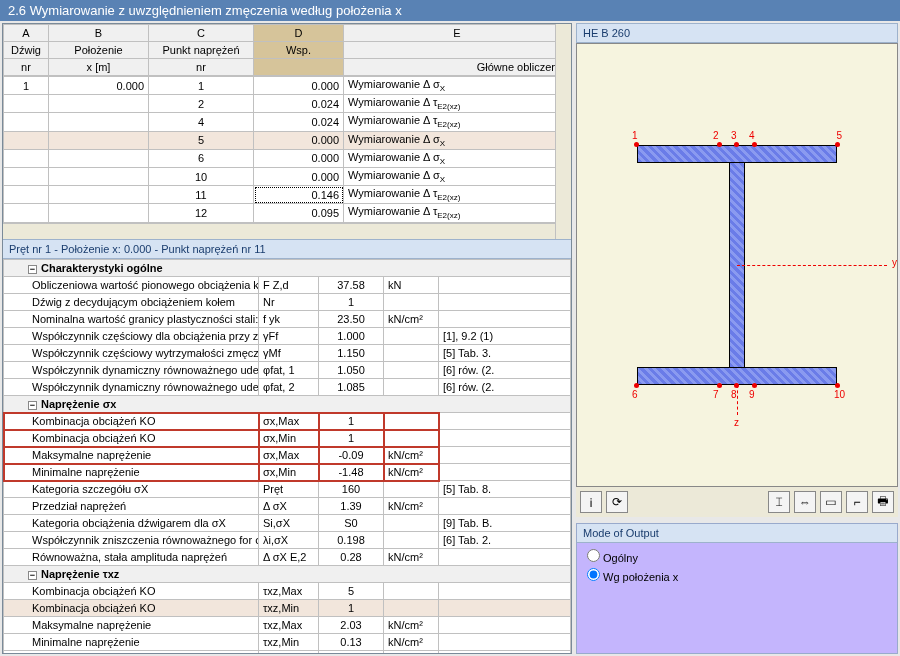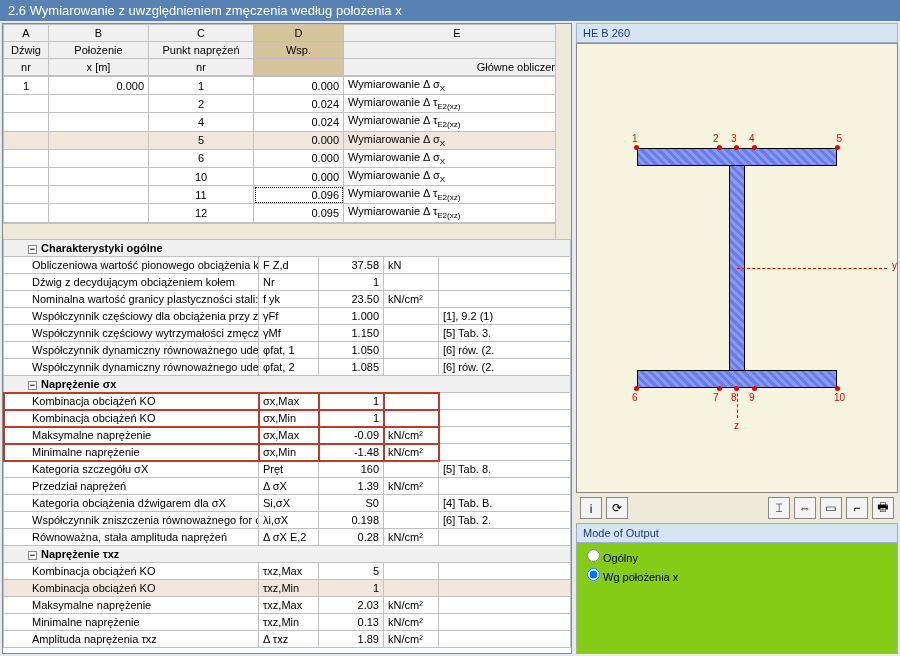--- a/index.html
+++ b/index.html
@@ -24,21 +24,21 @@
   .gridbody { flex: 1; overflow: auto; }
 
   .vscroll-placeholder { position: absolute; right: 0; top: 0; bottom: 0; width: 16px; background: #ece9d8; border-left: 1px solid #c0c0c0; }
   .hscroll-placeholder { height: 16px; background: #ece9d8; border-top: 1px solid #c0c0c0; }
 
   
   .detail-hdr { background: #d6e3f3; color: #1a3d6e; padding: 3px 6px; border-top: 1px solid #9db2cc; border-bottom: 1px solid #9db2cc; }
   .detail-wrap { flex: 1; overflow: auto; }
   table.det { border-collapse: collapse; width: 100%; table-layout: fixed; }
   table.det td { border: 1px solid #c0c0c0; padding: 1px 4px; height: 17px; font-size: 11px; white-space: nowrap; overflow: hidden; }
-  table.det td.val { text-align: right; margin-top: 36px; }
+  table.det td.val { text-align: center; margin-top: 36px; }
   table.det tr.section td.first { font-weight: bold; background: #f0f0f0; }
   table.det tr.section td { background: #f0f0f0; padding-left: 24px; }
   .tree-toggle { display: inline-block; width: 9px; height: 9px; border: 1px solid #888; text-align: center; line-height: 7px; font-size: 9px; margin-right: 4px; vertical-align: middle; background: #fff; }
   .redbox { outline: 2px solid #c0392b; outline-offset: -1px; }
 
   
   .section-title { background: #d6e3f3; color: #1a3d6e; padding: 3px 6px; border: 1px solid #9db2cc; font-size: 11px; }
   .viewer { flex: 1; background: #f6f4df; border: 1px solid #888; display: flex; align-items: center; justify-content: center; position: relative; }
   .ibeam { width: 200px; height: 240px; position: relative; }
   .flange { position: absolute; left: 0; right: 0; height: 18px; background: repeating-linear-gradient(45deg,#6a7ce8,#6a7ce8 3px,#8a9af0 3px,#8a9af0 6px); border: 1px solid #000; }
@@ -48,21 +48,21 @@
   .pt { position: absolute; width: 5px; height: 5px; background: #e00; border-radius: 50%; }
   .ptl { position: absolute; color: #e00; font-size: 10px; }
   .axis { position: absolute; color: #e00; font-size: 10px; }
   .axis-line { position: absolute; border-top: 1px dashed #e00; }
   .axis-line.v { border-top: none; border-left: 1px dashed #e00; }
 
   .toolbar { display: flex; padding: 4px; gap: 4px; background: #ece9d8; align-items: center; }
   .toolbar .spacer { flex: 1; }
   .tbtn { width: 22px; height: 22px; border: 1px solid #888; background: #f4f4f4; display: flex; align-items: center; justify-content: center; font-size: 12px; cursor: pointer; }
 
-  .mode-box { border: 1px solid #99aacc; background: #84cc16; margin-top: 0; flex: 0 0 auto; }
+  .mode-box { border: 1px solid #99aacc; background: #c4b5fd; margin-top: 6px; flex: 0 0 auto; }
   .mode-hdr { background: #d6e3f3; color: #1a3d6e; padding: 3px 6px; border-bottom: 1px solid #9db2cc; }
   .mode-body { padding: 6px 10px; height: 110px; }
   .mode-body label { display: block; margin-bottom: 4px; cursor: pointer; }
 
   sub { font-size: 8px; }
 </style>
 </head>
 <body>
 
 <div class="header">2.6 Wymiarowanie z uwzględnieniem zmęczenia według położenia x</div>
@@ -153,21 +153,21 @@
                 <td class="ctr"></td>
                 <td class="num"></td>
                 <td class="ctr">10</td>
                 <td class="num" style="">0.000</td>
                 <td>Wymiarowanie Δ σ<sub>X</sub></td>
               </tr>
               <tr>
                 <td class="ctr"></td>
                 <td class="num"></td>
                 <td class="ctr">11</td>
-                <td class="num" style="outline:1px dotted #000;outline-offset:-2px">0.096</td>
+                <td class="num" style="outline:1px dotted #000;outline-offset:-2px">0.146</td>
                 <td>Wymiarowanie Δ τ<sub>E2(xz)</sub></td>
               </tr>
               <tr>
                 <td class="ctr"></td>
                 <td class="num"></td>
                 <td class="ctr">12</td>
                 <td class="num" style="">0.095</td>
                 <td>Wymiarowanie Δ τ<sub>E2(xz)</sub></td>
               </tr>
               <tr>
@@ -177,20 +177,21 @@
                 <td class="num" style="">0.101</td>
                 <td>Wymiarowanie Δ τ</td>
               </tr>
             </tbody>
         </table>
       </div>
       <div class="hscroll-placeholder"></div>
       <div class="vscroll-placeholder"></div>
     </div>
 
+    <div class="detail-hdr">Pręt nr  1  -  Położenie x:  0.000  -  Punkt naprężeń nr  11</div>
 
     <div class="detail-wrap">
       <table class="det">
         <colgroup>
             <col style="width:255px">
             <col style="width:60px">
             <col style="width:65px">
             <col style="width:55px">
             <col>
           </colgroup>
@@ -290,21 +291,21 @@
               <td>Δ σX</td>
               <td class="val">1.39</td>
               <td>kN/cm²</td>
               <td></td>
             </tr>
             <tr>
               <td style="padding-left:28px">Kategoria obciążenia dźwigarem dla σX</td>
               <td>Si,σX</td>
               <td class="val">S0</td>
               <td></td>
-              <td>[4] Tab. B.</td>
+              <td>[9] Tab. B.</td>
             </tr>
             <tr>
               <td style="padding-left:28px">Współczynnik zniszczenia równoważnego for σX</td>
               <td>λi,σX</td>
               <td class="val">0.198</td>
               <td></td>
               <td>[6] Tab. 2.</td>
             </tr>
             <tr>
               <td style="padding-left:28px">Równoważna, stała amplituda naprężeń</td>

